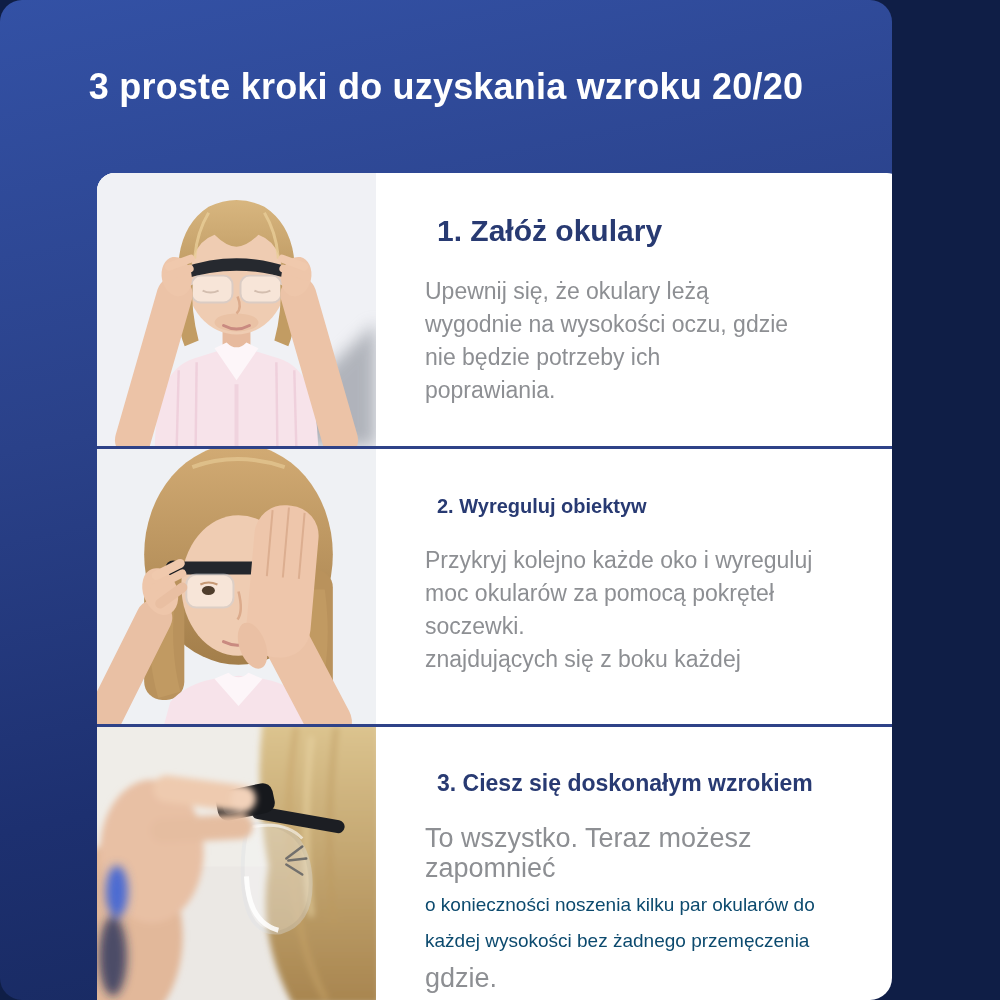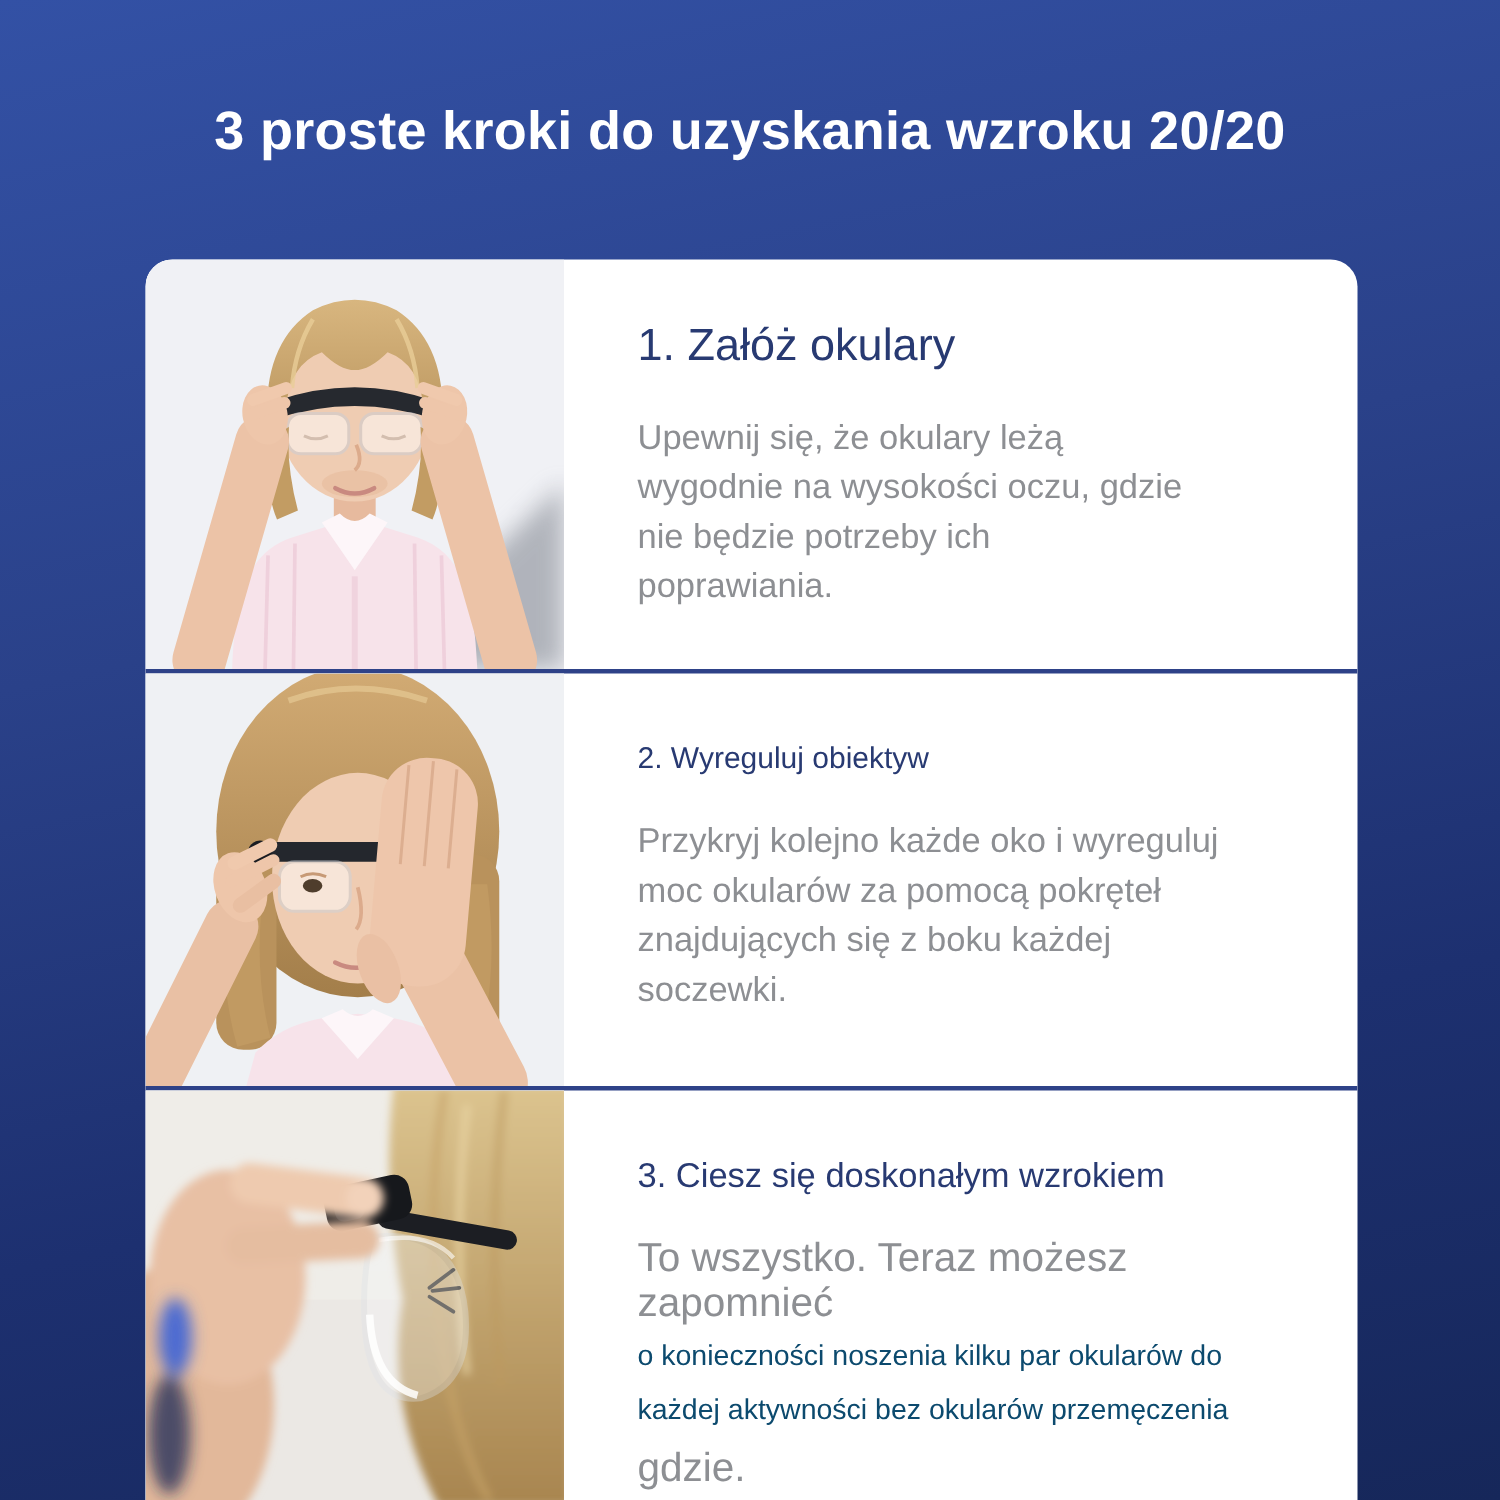--- a/index.html
+++ b/index.html
@@ -1,37 +1,38 @@
 <!DOCTYPE html>
 <html style="--background-top: #3351a5; --background-bottom: #16275a; --title-text: #ffffff; --card-background: #ffffff; --photo-background: #eff1f4; --heading-text: #283a72; --body-text: #8d8f93; --divider: #2e4288;"><head>
 <meta charset="utf-8">
 <style>
   html,body{margin:0;padding:0;background:#0f1e46;}
   .poster{
-    position:relative;width:1000px;height:1000px;overflow:hidden;
+    position:relative;width:892px;height:1000px;overflow:hidden;
     font-family:"Liberation Sans","DejaVu Sans",sans-serif;
     background:linear-gradient(168deg,var(--background-top,#3351a5) 0%,#2a4189 38%,#1d3070 70%,var(--background-bottom,#16275a) 100%);
+    border-radius:22px;
   }
   .title{
     position:absolute;top:66px;left:0;width:100%;margin:0;text-align:center;
     font-size:36px;font-weight:700;letter-spacing:.2px;color:var(--title-text,#ffffff);
   }
   .card{
     position:absolute;left:97px;top:173px;width:808px;height:827px;
     background:var(--card-background,#ffffff);
     border-radius:18px 18px 0 0;overflow:hidden;
     display:flex;flex-direction:column;
   }
   .step{display:flex;}
   .step-1{height:273px}.step-2{height:275px}.step-3{flex:1}
   .divider{height:3px;background:var(--divider,#2e4288);flex:none;}
   .photo{width:279px;flex:none;background:var(--photo-background,#eff1f4);overflow:hidden;}
   .photo svg{display:block;width:100%;height:100%;}
   .content{flex:1;padding-left:49px;padding-right:16px;}
-  .heading{margin:0;color:var(--heading-text,#283a72);font-weight:400;line-height:1.18;}
+  .heading{margin:12px;color:var(--heading-text,#283a72);font-weight:700;line-height:1.18;}
   .step-1 .heading{margin-top:40px;font-size:30px}
   .step-2 .heading{margin-top:46px;font-size:20px}
   .step-3 .heading{margin-top:43px;font-size:23px}
   .body{margin:0;color:var(--body-text,#8d8f93);}
   .line{display:block;}
   .step-1 .body{margin-top:27px}
   .step-1 .line{font-size:23px;line-height:33px}
   .step-2 .body{margin-top:25px}
   .step-2 .line{font-size:23px;line-height:33px}
   .step-3 .body{margin-top:26px}
@@ -168,22 +169,22 @@
             <line x1="58" y1="138" x2="86" y2="124" stroke="#eec6aa" stroke-width="8" stroke-linecap="round"></line>
             <line x1="64" y1="154" x2="86" y2="138" stroke="#e9bfa2" stroke-width="10" stroke-linecap="round"></line>
           </g>
         </svg>
       </div>
       <div class="content">
         <h2 class="heading">2. Wyreguluj obiektyw</h2>
         <p class="body">
           <span class="line line-1">Przykryj kolejno każde oko i wyreguluj</span>
           <span class="line line-2">moc okularów za pomocą pokręteł</span>
+          <span class="line line-4">soczewki.</span>
           <span class="line line-3">znajdujących się z boku każdej</span>
-          <span class="line line-4">soczewki.</span>
         </p>
       </div>
     </section>
 
     <div class="divider"></div>
 
     <section class="step step-3">
       <div class="photo">
         <svg viewBox="0 0 280 274" preserveAspectRatio="xMidYMid slice">
           <defs>
@@ -232,20 +233,20 @@
             <ellipse cx="20" cy="165" rx="11" ry="26" fill="#3c63d6" opacity="0.9"></ellipse>
             <ellipse cx="16" cy="230" rx="14" ry="40" fill="#1d2a55" opacity="0.75"></ellipse>
           </g>
         </svg>
       </div>
       <div class="content">
         <h2 class="heading">3. Ciesz się doskonałym wzrokiem</h2>
         <p class="body">
           <span class="line line-1">To wszystko. Teraz możesz zapomnieć</span>
           <span class="line line-2">o konieczności noszenia kilku par okularów do</span>
-          <span class="line line-3">każdej aktywności bez okularów przemęczenia</span>
+          <span class="line line-3">każdej wysokości bez żadnego przemęczenia</span>
           <span class="line line-4">gdzie.</span>
         </p>
       </div>
     </section>
 
   </div>
 </div>
 
 </body></html>

